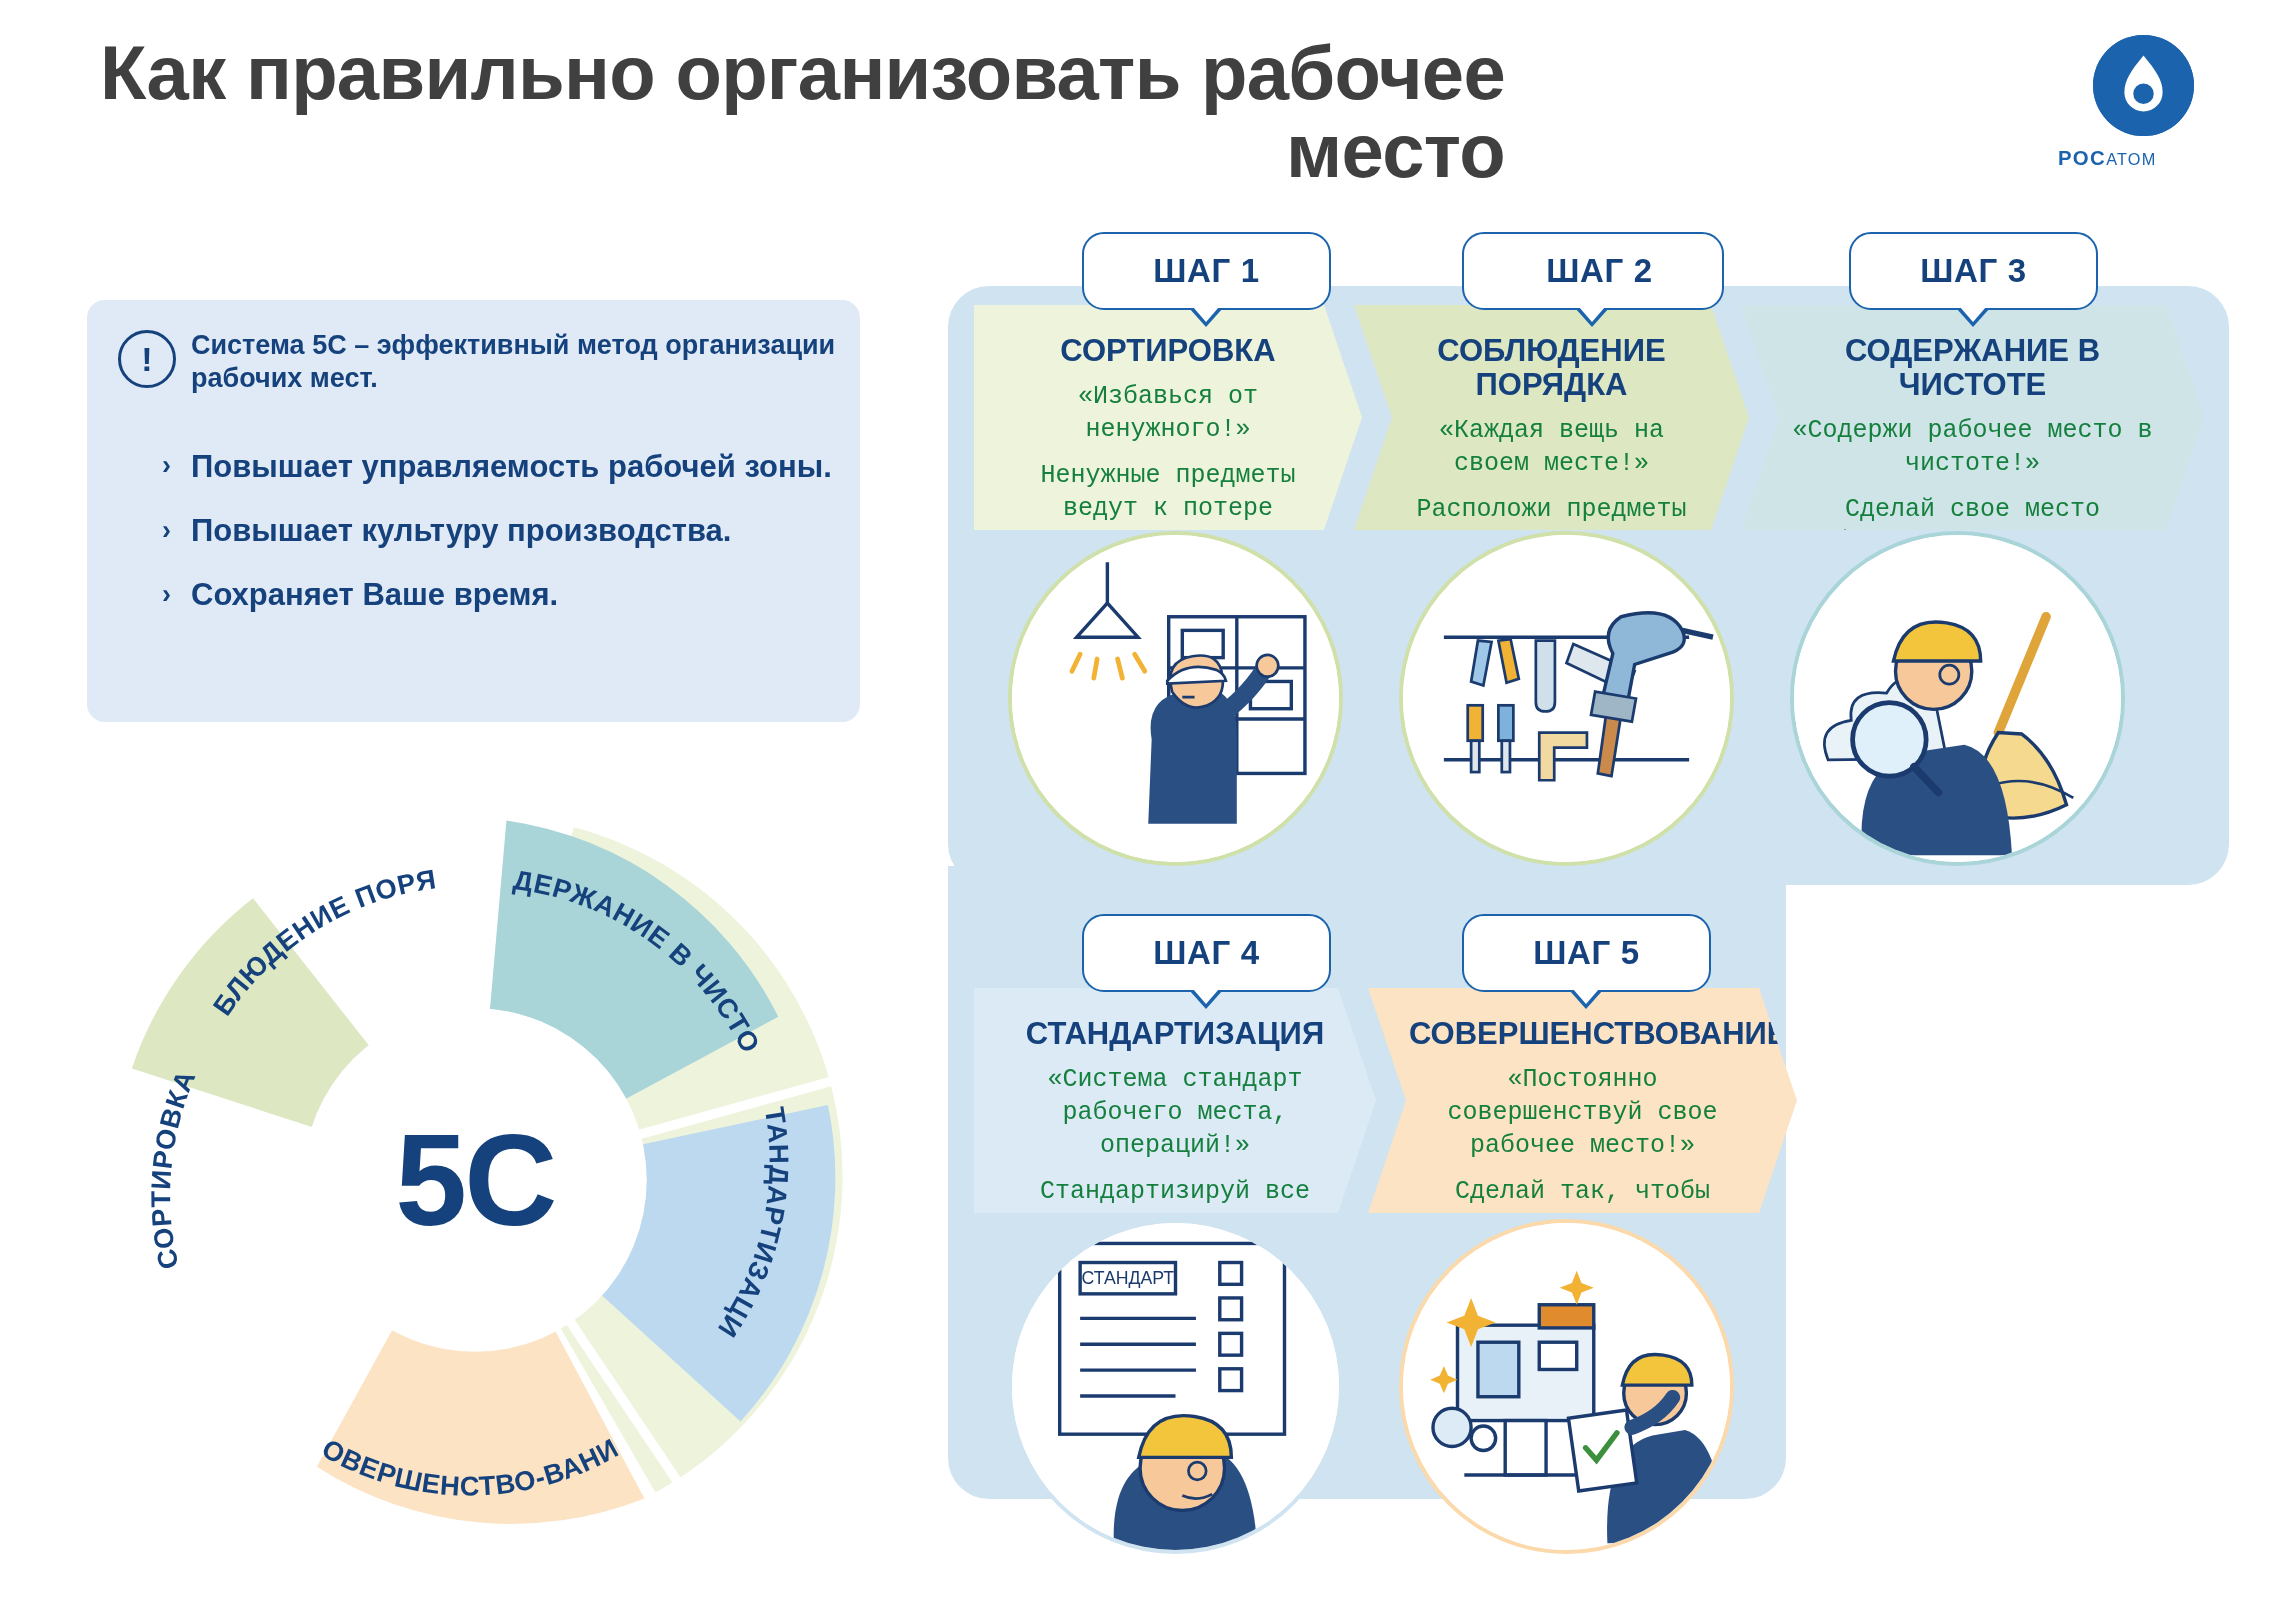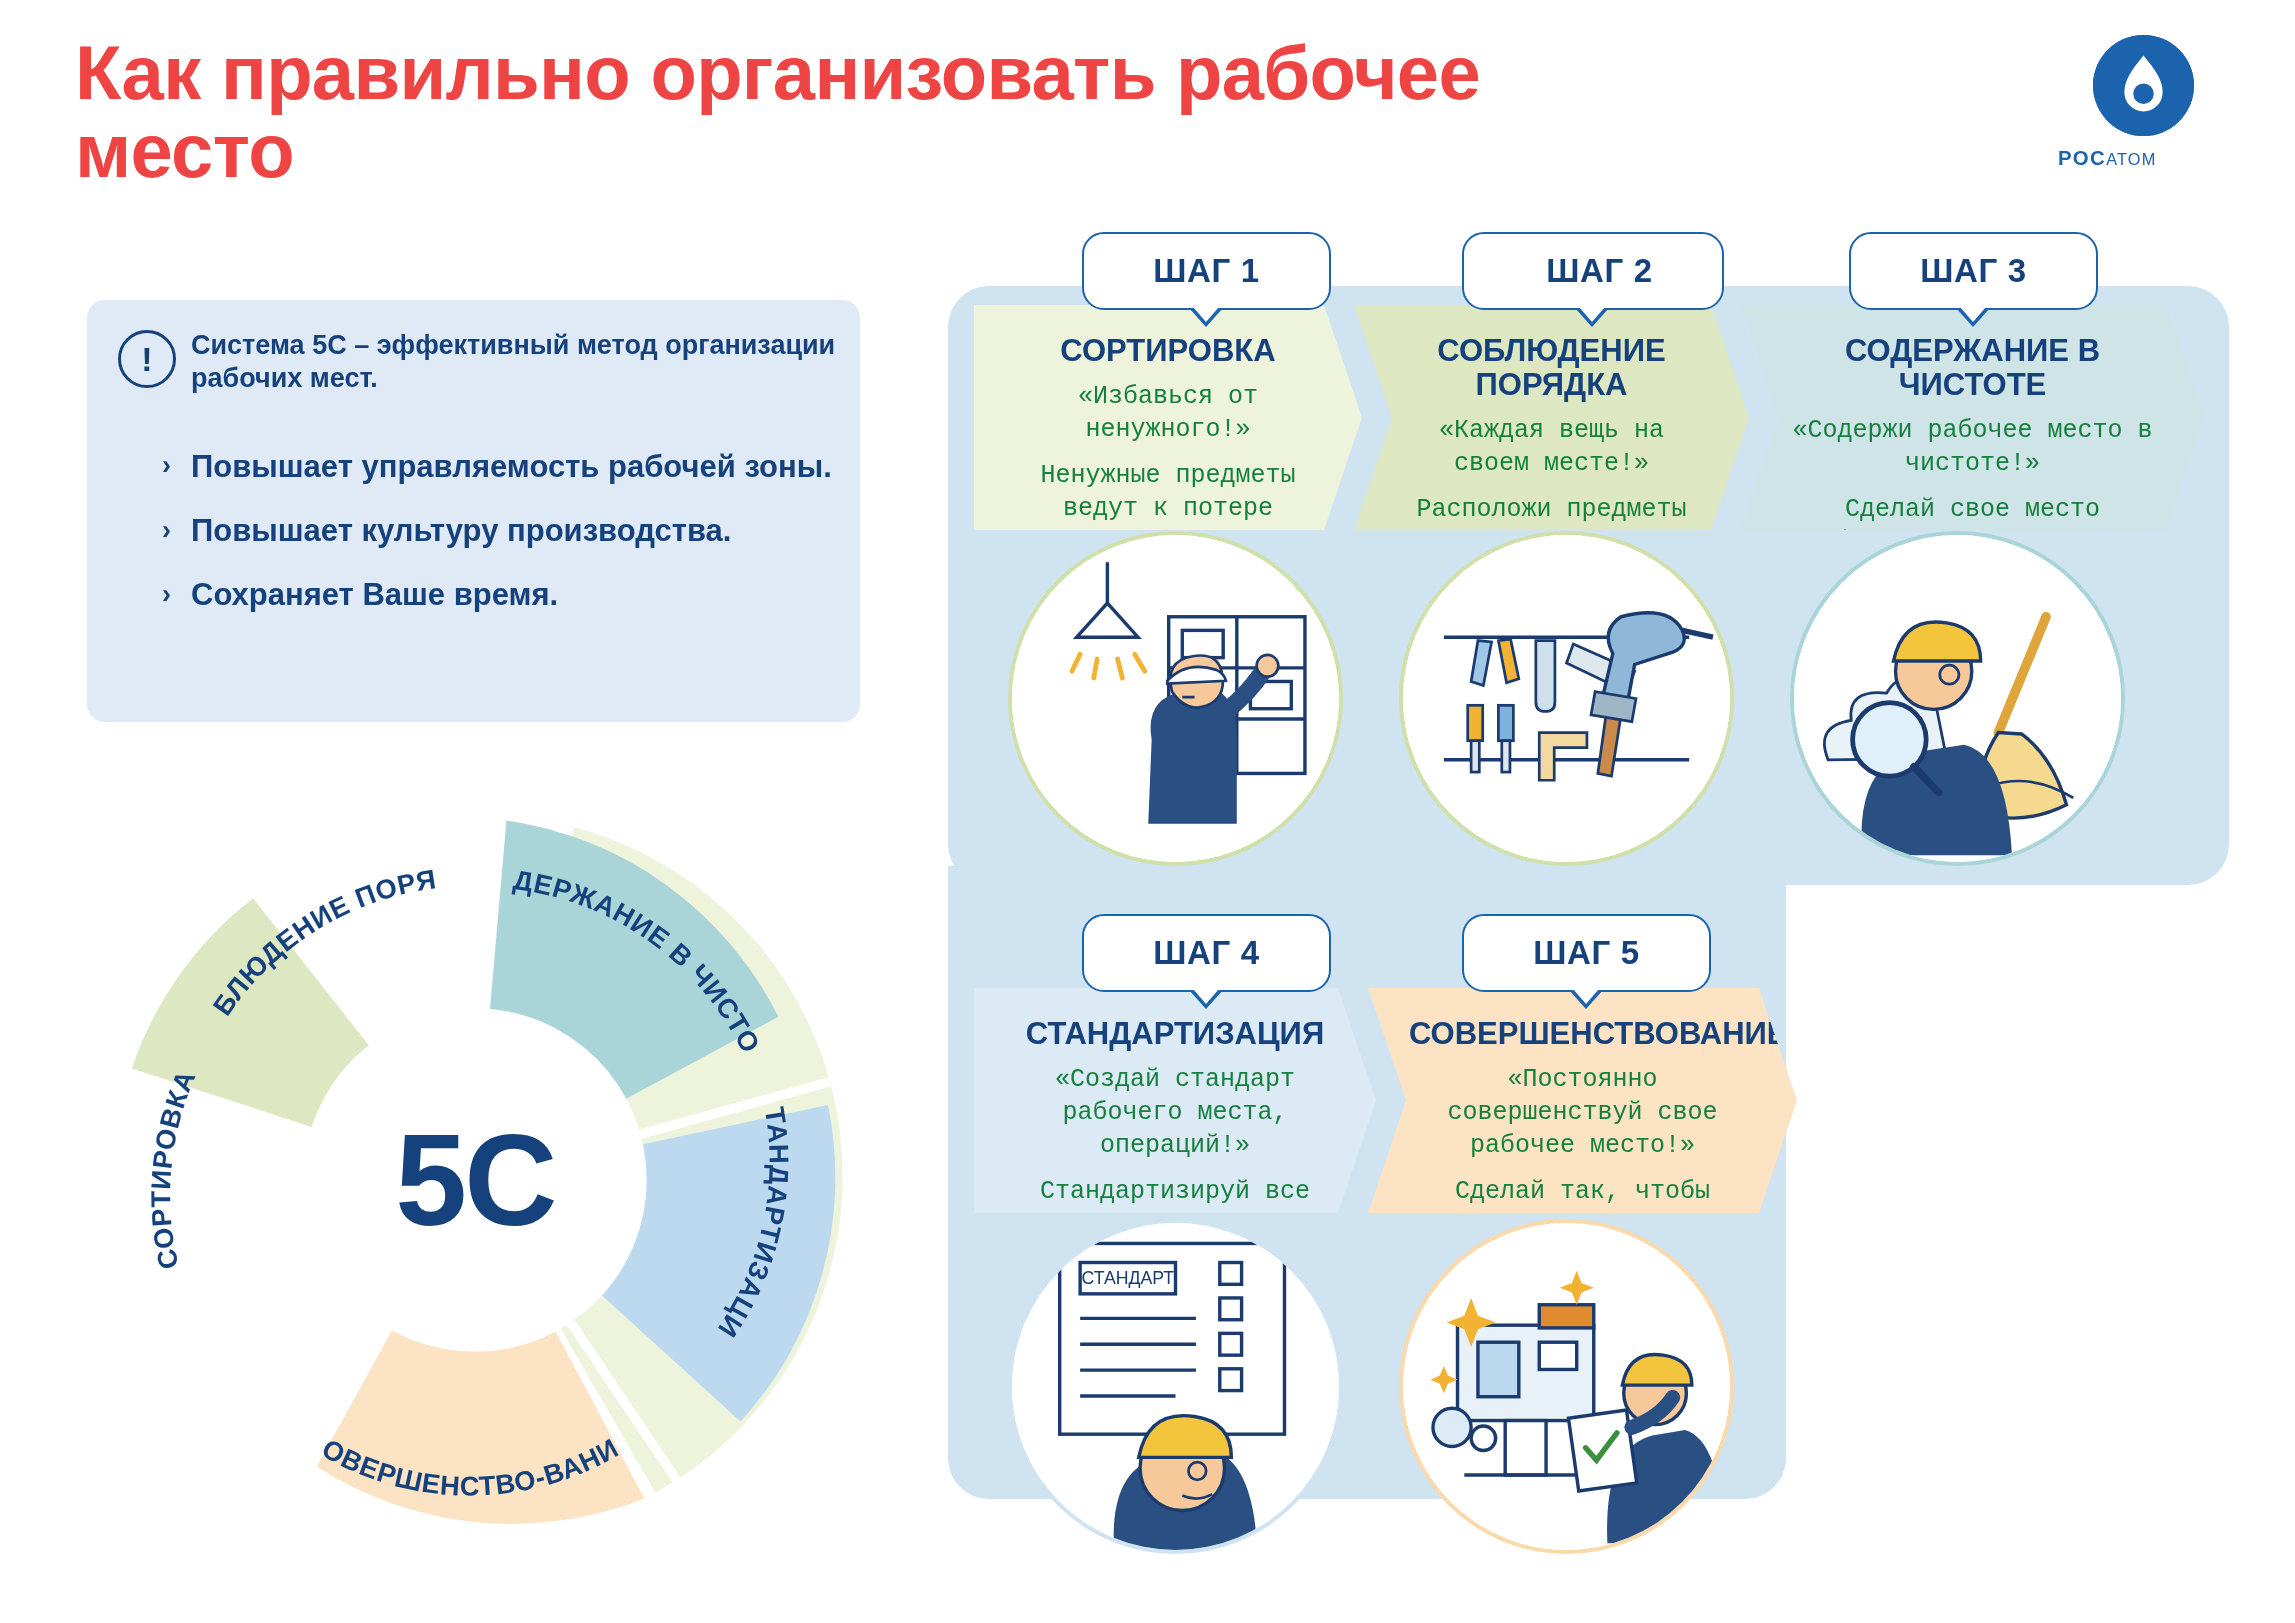--- a/index.html
+++ b/index.html
@@ -9,22 +9,23 @@
     font-family:"Liberation Sans", sans-serif;
     color:#1b3b6f;
     overflow:hidden;
     position:relative;
   }
   .page{position:absolute;inset:0;}
 
   
   .title{
     position:absolute;left:75px;top:34px;width:1430px;
-    font-size:76px;line-height:1.02;font-weight:700;color:#ef4444;
+    font-size:76px;line-height:1.02;font-weight:700;color:#404040;
     letter-spacing:-0.7px;
+    text-align:right;
   }
   .logo{
     position:absolute;right:67px;top:35px;width:170px;height:143px;
   }
   .logo .mark{
     width:101px;height:101px;border-radius:50%;
     background:#1b63ad;margin:0 auto;position:relative;
   }
   .logo .mark svg{position:absolute;left:0;top:0;}
   .logo .brand{
@@ -295,21 +296,21 @@
       <path d="M146 185 q14 -66 78 -56 q50 8 50 56 z" fill="#f2c53d" stroke="#1b3b6f" stroke-width="5"></path>
       <circle cx="228" cy="205" r="14" fill="none" stroke="#1b3b6f" stroke-width="4"></circle>
 
       <circle cx="140" cy="300" r="54" fill="#dff0fb" stroke="#1b3b6f" stroke-width="7"></circle>
       <line x1="176" y1="340" x2="212" y2="378" stroke="#1b3b6f" stroke-width="11" stroke-linecap="round"></line>
     </svg>
   </div>
 
   <div class="chevron first" style="left:974px;top:988px;width:402px;background:#dceaf6;">
     <h3>СТАНДАРТИЗАЦИЯ</h3>
-    <p>«Создай стандарт рабочего места, операций!»</p>
+    <p>«Система стандарт рабочего места, операций!»</p>
     <p>Стандартизируй все улучшения, проведенные в процессе.</p>
   </div>
   <div class="chevron" style="left:1368px;top:988px;width:429px;background:#fbe3c4;">
     <h3>СОВЕРШЕНСТВОВАНИЕ</h3>
     <p>«Постоянно совершенствуй свое рабочее место!»</p>
     <p>Сделай так, чтобы система 5С стала неотъемлемой частью твоей жизни.</p>
   </div>
 
   <div class="step-tag" style="left:1082px;top:914px;text-align:center;">ШАГ 4</div>
   <div class="step-tag" style="left:1462px;top:914px;">ШАГ 5</div>

